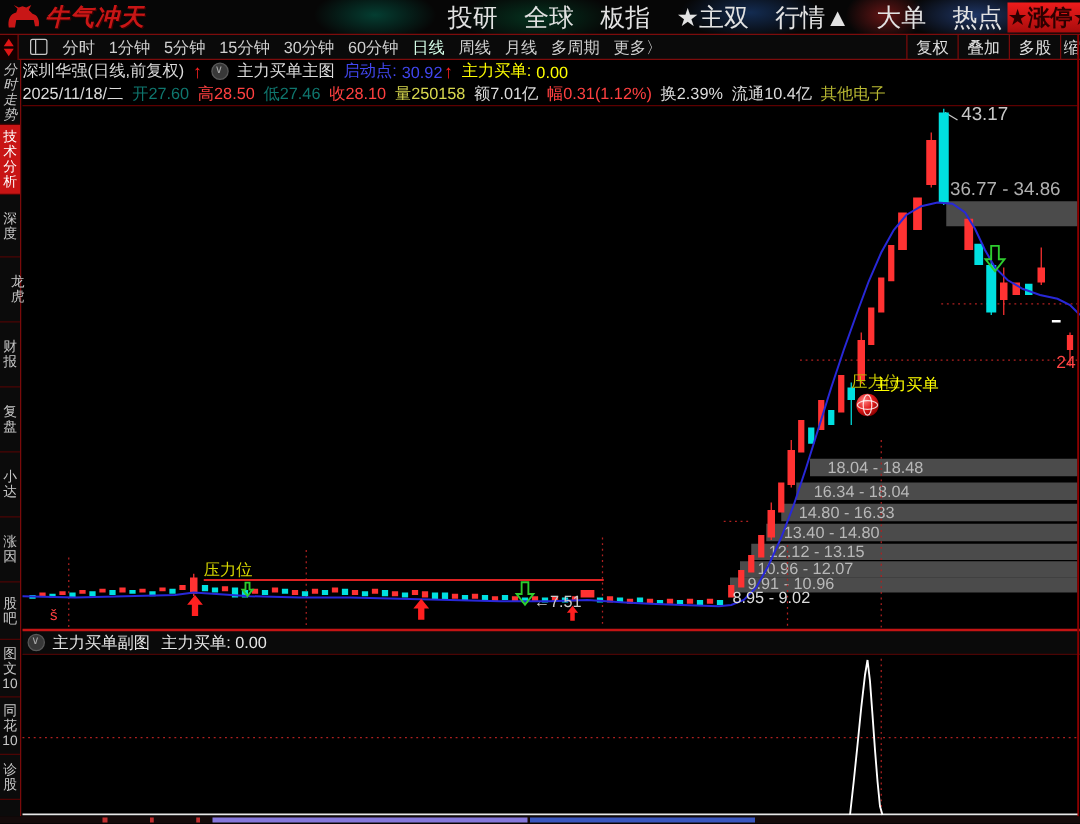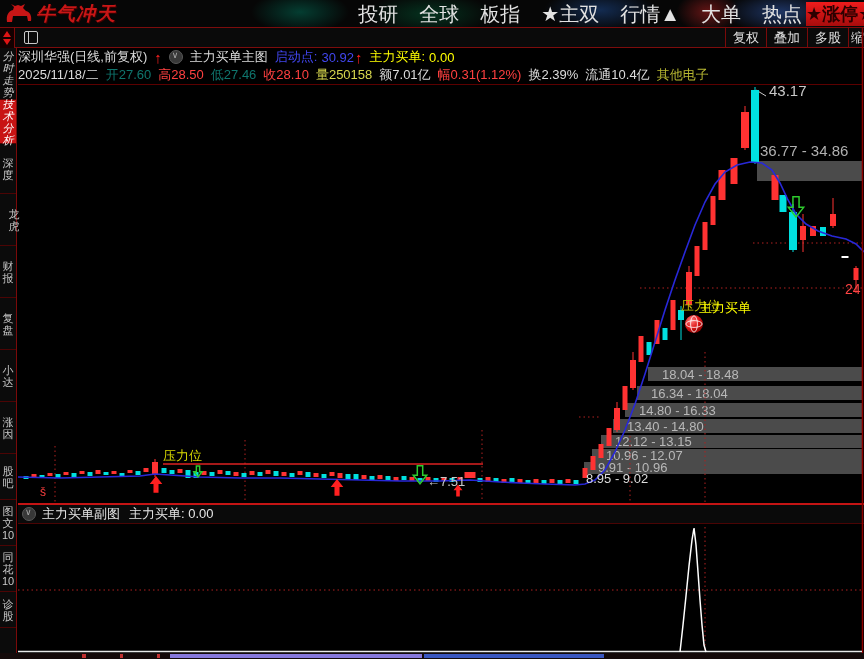--- a/index.html
+++ b/index.html
@@ -99,20 +99,33 @@
       </div>
     <div class="limit-btn">★涨停★</div>
   </div>
 
   <div class="toolbar">
     <div class="spinner">
       <span class="tri-up"></span>
       <span class="tri-down"></span>
     </div>
     <div class="win-icon"></div>
+    <div class="periods" id="periods">
+        <span class="period-tab">分时</span>
+        <span class="period-tab">1分钟</span>
+        <span class="period-tab">5分钟</span>
+        <span class="period-tab">15分钟</span>
+        <span class="period-tab">30分钟</span>
+        <span class="period-tab">60分钟</span>
+        <span class="period-tab active">日线</span>
+        <span class="period-tab">周线</span>
+        <span class="period-tab">月线</span>
+        <span class="period-tab">多周期</span>
+        <span class="period-tab">更多〉</span>
+      </div>
     <div class="tool-right" id="tool-right">
         <span class="tool-btn">复权</span>
         <span class="tool-btn">叠加</span>
         <span class="tool-btn">多股</span>
         <span class="tool-btn clip">缩</span>
       </div>
   </div>
 
   <div class="info1">
     <span class="w">深圳华强(日线,前复权)</span>
@@ -137,21 +150,21 @@
     <span class="rd sp">幅0.31(1.12%)</span>
     <span class="w sp">换2.39%</span>
     <span class="w sp">流通10.4亿</span>
     <span class="olive sp">其他电子</span>
   </div>
 
   <div class="sidebar" id="sidebar">
       <div class="side-item" style="height: 52px; font-style: italic;">
         <span>分时走势</span>
       </div>
-      <div class="side-item active" style="height: 44px; font-style: italic;">
+      <div class="side-item active" style="height: 56px;">
         <span>技术分析</span>
       </div>
       <div class="side-item" style="height: 50px;">
         <span>深度</span>
       </div>
       <div class="side-item" style="height: 52px; padding-left: 12px;">
         <span>龙虎</span>
       </div>
       <div class="side-item" style="height: 52px;">
         <span>财报</span>

